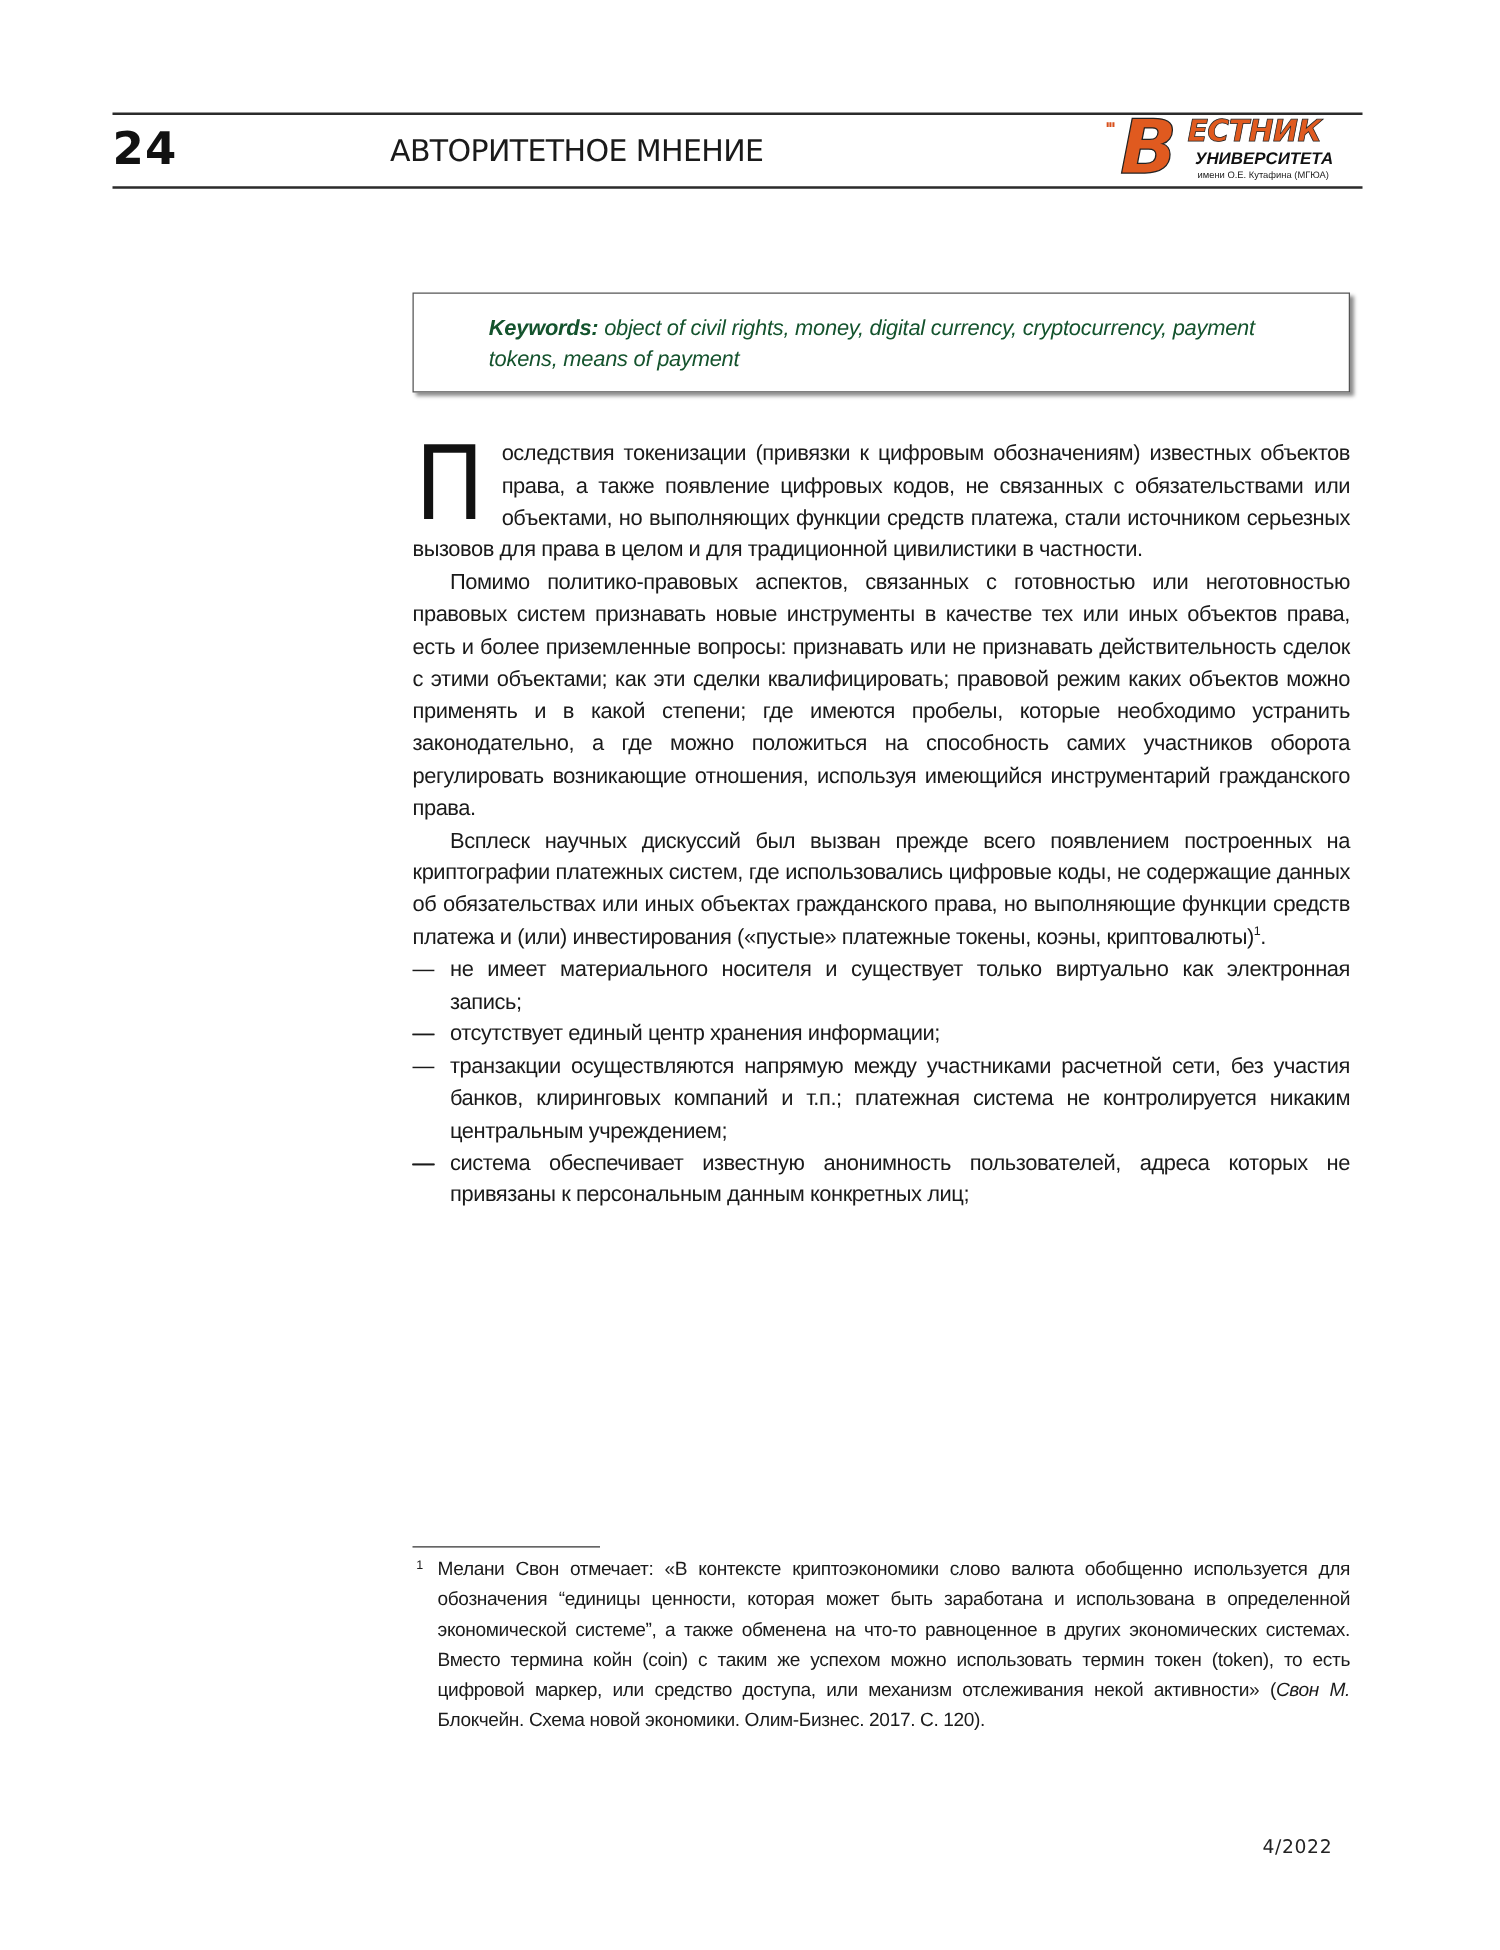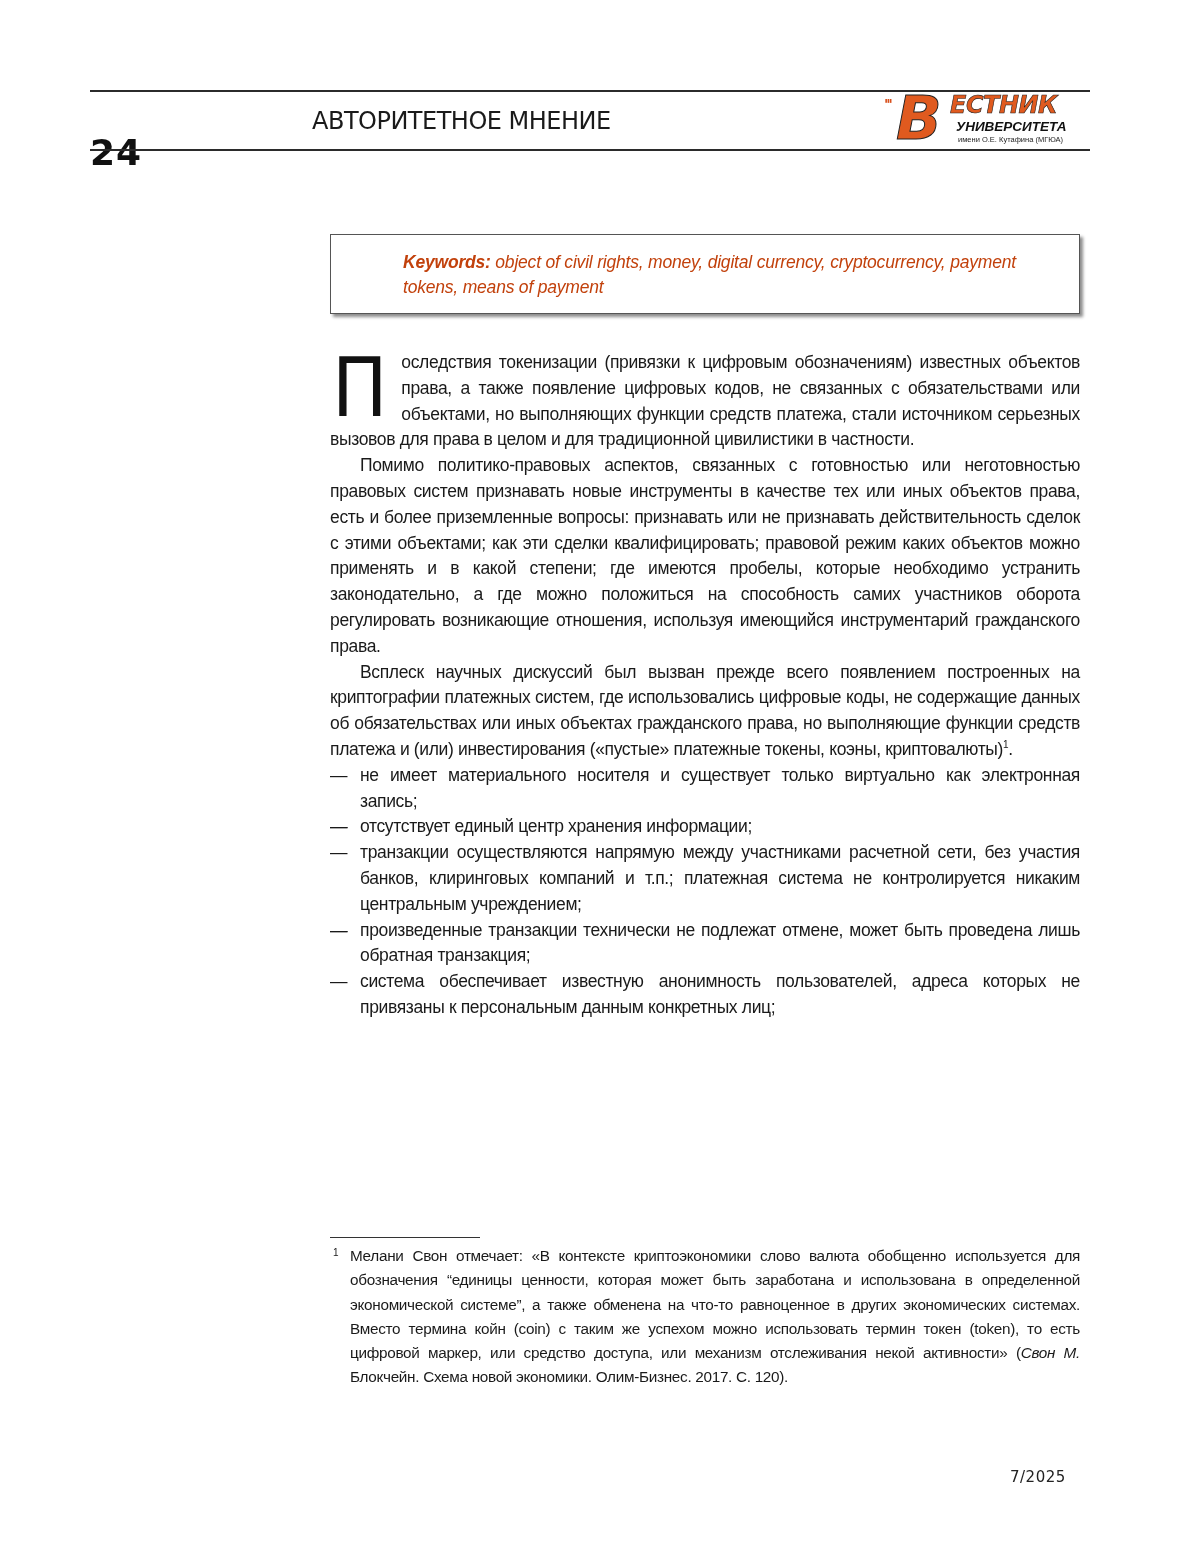--- a/index.html
+++ b/index.html
@@ -3,42 +3,42 @@
 <meta charset="utf-8">
 <style>
   html, body { margin: 0; padding: 0; background: #ffffff; }
   body { width: 1200px; height: 1560px; position: relative; overflow: hidden;
          font-family: "Liberation Sans", sans-serif; color: #1a1a1a; }
 
   .rule-top { position: absolute; left: 90px; top: 90px; width: 1000px; height: 2px; background: #2b2b2b; }
   .rule-bot { position: absolute; left: 90px; top: 149px; width: 1000px; height: 2px; background: #2b2b2b; }
 
   .page-num { position: absolute; left: 90px; top: 98px; font-family: "DejaVu Sans", sans-serif;
-              font-weight: bold; font-size: 36px; letter-spacing: 1px; color: #111; line-height: 44px; margin-top: 33px; }
+              font-weight: bold; font-size: 36px; letter-spacing: 1px; color: #111; line-height: 44px; }
   .section-title { position: absolute; left: 312px; top: 106px; font-family: "DejaVu Sans", sans-serif;
                    font-size: 24px; color: #1a1a1a; letter-spacing: -0.5px; line-height: 30px; }
 
   .logo { position: absolute; left: 884px; top: 92px; width: 210px; height: 56px; }
   .logo .stripes { position: absolute; left: 0; top: 4px; font-family: "DejaVu Sans", sans-serif; font-weight: bold;
                    font-style: italic; color: #d8501c; font-size: 14px; letter-spacing: -2px; }
   .logo .big-v { position: absolute; left: 12px; top: -4px; font-family: "DejaVu Sans", sans-serif;
                  font-weight: bold; font-style: italic; font-size: 60px; line-height: 60px; color: #e05a1f;
                  -webkit-text-stroke: 1px #222; }
   .logo .vestnik { position: absolute; left: 66px; top: 0px; font-family: "DejaVu Sans", sans-serif;
                    font-weight: bold; font-style: italic; font-size: 24px; line-height: 26px; color: #e05a1f;
                    -webkit-text-stroke: 0.6px #222; letter-spacing: -0.5px; }
   .logo .univ { position: absolute; left: 72px; top: 28px; font-family: "Liberation Sans", sans-serif;
                 font-weight: bold; font-size: 13.5px; line-height: 14px; color: #111; letter-spacing: 0px; font-style: italic; }
   .logo .named { position: absolute; left: 74px; top: 43px; font-family: "Liberation Sans", sans-serif;
                  font-weight: normal; font-size: 7.5px; line-height: 9px; color: #222; white-space: nowrap; }
 
   .kw-box { position: absolute; left: 330px; top: 234px; width: 748px; height: 78px;
             border: 1px solid #555; box-shadow: 3px 3px 3px rgba(0,0,0,0.45); background: #fff; }
   .kw-text { position: absolute; left: 60px; top: 15px; width: 660px; font-size: 17.5px; line-height: 25px;
-             font-style: italic; color: #c2410c; letter-spacing: -0.2px; margin-left: 12px; }
+             font-style: italic; color: #14532d; letter-spacing: -0.2px; }
   .kw-label { font-weight: bold; }
 
   .body { position: absolute; left: 330px; top: 350px; width: 750px; font-size: 17.5px; line-height: 25.8px;
           color: #1a1a1a; text-align: justify; letter-spacing: -0.35px; }
   .body p { margin: 0; text-indent: 30px; }
   .body p.first { text-indent: 0; }
   .dropcap { float: left; font-family: "DejaVu Sans", sans-serif; font-size: 82px; line-height: 68px;
              height: 70px; margin: 4px 8px 0 2px; color: #111; font-weight: normal; transform: scaleX(0.9);
              transform-origin: left top; }
   .body ul { list-style: none; margin: 0; padding: 0; }
@@ -79,24 +79,24 @@
 <div class="body">
   <p class="first"><span class="dropcap">П</span><span>оследствия токенизации (привязки к цифровым обозначениям) известных объектов права, а также появление цифровых кодов, не связанных с обязательствами или объектами, но выполняющих функции средств платежа, стали источником серьезных вызовов для права в целом и для традиционной цивилистики в частности.</span></p>
   <p>Помимо политико-правовых аспектов, связанных с готовностью или неготовностью правовых систем признавать новые инструменты в качестве тех или иных объектов права, есть и более приземленные вопросы: признавать или не признавать действительность сделок с этими объектами; как эти сделки квалифицировать; правовой режим каких объектов можно применять и в какой степени; где имеются пробелы, которые необходимо устранить законодательно, а где можно положиться на способность самих участников оборота регулировать возникающие отношения, используя имеющийся инструментарий гражданского права.</p>
   <p><span>Всплеск научных дискуссий был вызван прежде всего появлением построенных на криптографии платежных систем, где использовались цифровые коды, не содержащие данных об обязательствах или иных объектах гражданского права, но выполняющие функции средств платежа и (или) инвестирования («пустые» платежные токены, коэны, криптовалюты)</span><sup class="fn">1</sup><span>.</span></p>
   <ul>
     <li><span class="dash">—</span><span>не имеет материального носителя и существует только виртуально как электронная запись;</span></li>
     <li><span class="dash">—</span></li>
     <li><span class="dash">—</span><span>отсутствует единый центр хранения информации;</span></li>
     <li><span class="dash">—</span><span>транзакции осуществляются напрямую между участниками расчетной сети, без участия банков, клиринговых компаний и т.п.; платежная система не контролируется никаким центральным учреждением;</span></li>
     <li><span class="dash">—</span></li>
-    <li><span class="dash">—</span><span>произведенные транзакции технически не подлежат отмене, может быть проведена лишь обратная транзакция;</span></li>
+    <li><span class="dash">—</span></li>
     <li><span class="dash">—</span><span>система обеспечивает известную анонимность пользователей, адреса которых не привязаны к персональным данным конкретных лиц;</span></li>
   </ul>
 </div>
 
 <div class="fn-rule"></div>
 <div class="footnote">
   <span class="fn-num">1</span>
   <div class="fn-body"><span>Мелани Свон отмечает: «В контексте криптоэкономики слово валюта обобщенно используется для обозначения “единицы ценности, которая может быть заработана и использована в определенной экономической системе”, а также обменена на что-то равноценное в других экономических системах. Вместо термина койн (coin) с таким же успехом можно использовать термин токен (token), то есть цифровой маркер, или средство доступа, или механизм отслеживания некой активности» (</span><i>Свон М.</i><span> Блокчейн. Схема новой экономики. Олим-Бизнес. 2017. С. 120).</span></div>
 </div>
 
-<div class="issue">7/2025</div>
+<div class="issue">4/2022</div>
 
 </body></html>

